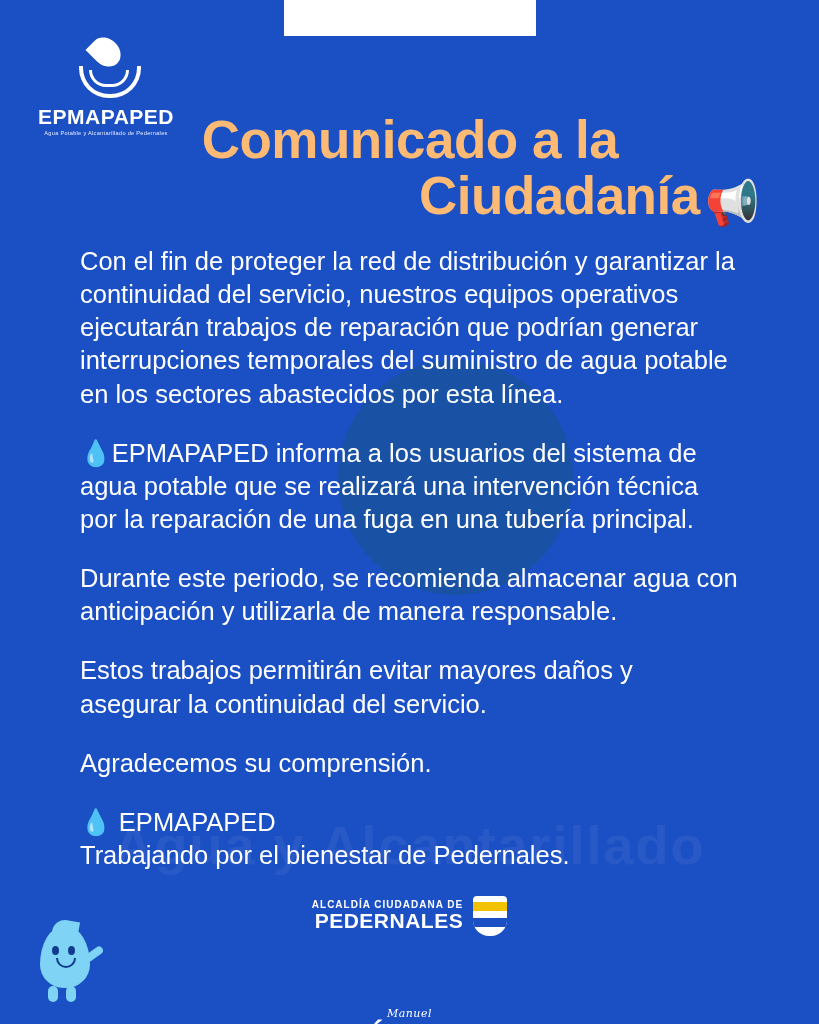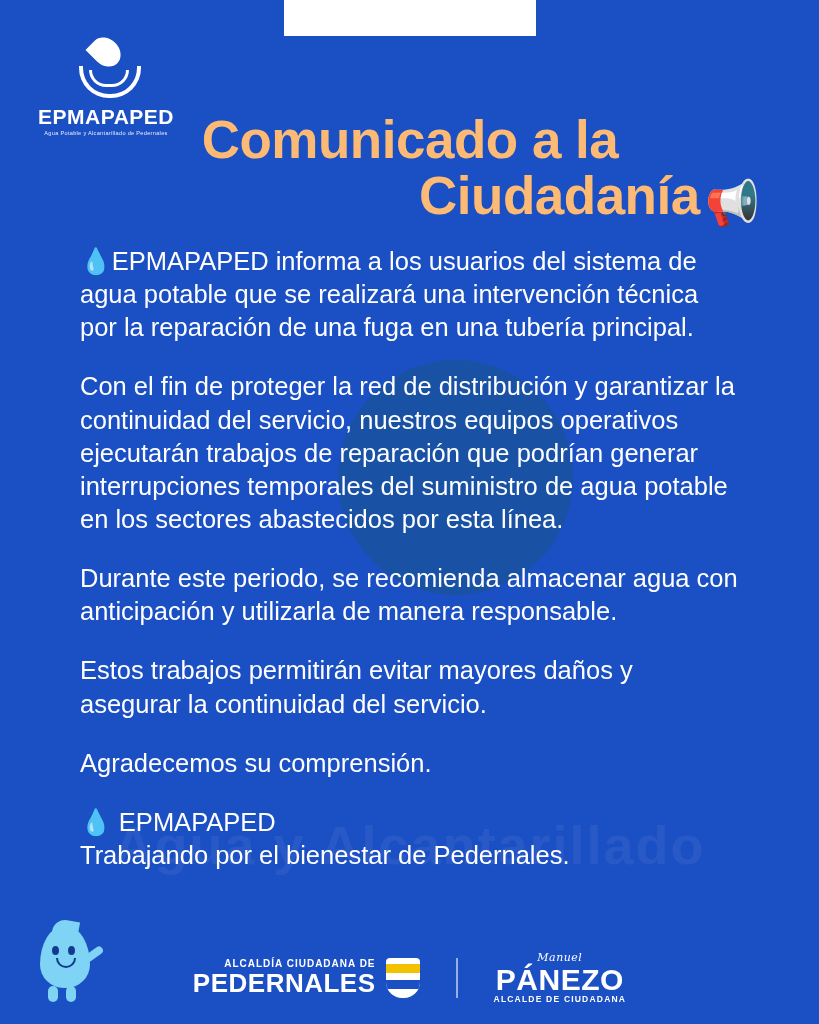--- a/index.html
+++ b/index.html
@@ -234,37 +234,38 @@
     position: absolute;
     left: 0;
     right: 0;
     bottom: 18px;
     height: 56px;
     display: flex;
     align-items: center;
     justify-content: center;
     gap: 36px;
     color: #ffffff;
+    flex-direction: column;
   }
   .foot-alcaldia {
     display: flex;
     align-items: center;
     gap: 10px;
   }
   .foot-alcaldia-txt {
     text-align: right;
     line-height: 1.05;
   }
   .foot-alcaldia-txt .small {
     font-size: 10px;
     font-weight: 700;
     letter-spacing: 1px;
   }
   .foot-alcaldia-txt .big {
-    font-size: 26px;
+    font-size: 21px;
     font-weight: 800;
     letter-spacing: 0.5px;
   }
   .foot-shield {
     width: 34px;
     height: 40px;
     background: #ffffff;
     border-radius: 4px 4px 16px 16px;
     position: relative;
     overflow: hidden;
@@ -332,22 +333,22 @@
 </div>
 
 <div class="headline">
   <span>Comunicado a la</span>
   <span class="line2">
     <span>Ciudadanía</span><span class="megaphone">📢</span>
   </span>
 </div>
 
 <div class="body-copy">
+  <p>Con el fin de proteger la red de distribución y garantizar la continuidad del servicio, nuestros equipos operativos ejecutarán trabajos de reparación que podrían generar interrupciones temporales del suministro de agua potable en los sectores abastecidos por esta línea.</p>
   <p><span class="drop-glyph">💧</span><span>EPMAPAPED informa a los usuarios del sistema de agua potable que se realizará una intervención técnica por la reparación de una fuga en una tubería principal.</span></p>
-  <p>Con el fin de proteger la red de distribución y garantizar la continuidad del servicio, nuestros equipos operativos ejecutarán trabajos de reparación que podrían generar interrupciones temporales del suministro de agua potable en los sectores abastecidos por esta línea.</p>
   <p>Durante este periodo, se recomienda almacenar agua con anticipación y utilizarla de manera responsable.</p>
   <p>Estos trabajos permitirán evitar mayores daños y asegurar la continuidad del servicio.</p>
   <p>Agradecemos su comprensión.</p>
   <p class="tight">
     <span class="drop-glyph">💧</span>
     <span class="sign-name">EPMAPAPED</span>
   </p>
   <p class="tight">Trabajando por el bienestar de Pedernales.</p>
 </div>
 

